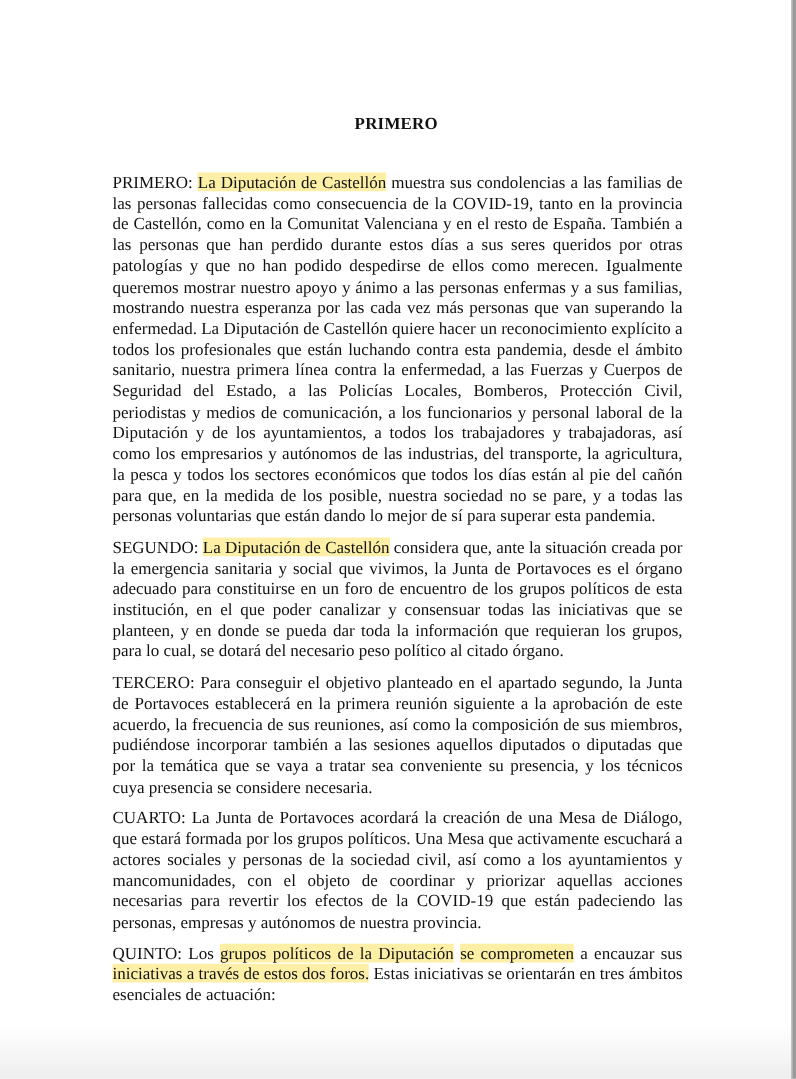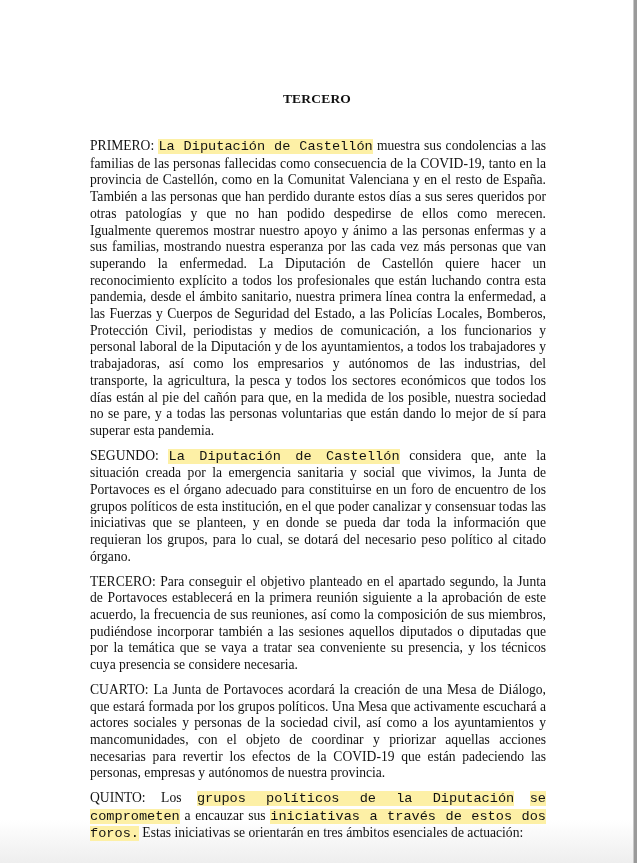--- a/index.html
+++ b/index.html
@@ -24,27 +24,27 @@
     text-align: center; font-weight: bold; font-size: 13.5px;
     letter-spacing: 0.2px;
   }
   .body {
     position: absolute; left: 90px; top: 138px; width: 456px;
     font-size: 13.6px; line-height: 16.7px;
     text-align: justify;
   }
   .para { margin: 0 0 8px 0; }
   .para b { font-weight: normal; }
-  .hl { background: #fdf0a6; font-family: Liberation Mono, monospace; }
+  .hl { background: #fdf0a6; }
 </style>
 </head>
 <body>
 
 <div class="page">
-  <div class="title">TERCERO</div>
+  <div class="title">PRIMERO</div>
 
   <div class="body">
     <p class="para"><b>PRIMERO:</b> <span class="hl" style="background: rgb(253, 240, 166);">La Diputación de Castellón</span><span> muestra sus condolencias a las familias de las personas fallecidas como consecuencia de la COVID-19, tanto en la provincia de Castellón, como en la Comunitat Valenciana y en el resto de España. También a las personas que han perdido durante estos días a sus seres queridos por otras patologías y que no han podido despedirse de ellos como merecen. Igualmente queremos mostrar nuestro apoyo y ánimo a las personas enfermas y a sus familias, mostrando nuestra esperanza por las cada vez más personas que van superando la enfermedad. La Diputación de Castellón quiere hacer un reconocimiento explícito a todos los profesionales que están luchando contra esta pandemia, desde el ámbito sanitario, nuestra primera línea contra la enfermedad, a las Fuerzas y Cuerpos de Seguridad del Estado, a las Policías Locales, Bomberos, Protección Civil, periodistas y medios de comunicación,  a los funcionarios y personal laboral de la Diputación y de los ayuntamientos, a todos los trabajadores y trabajadoras, así como los empresarios y autónomos de las industrias, del transporte, la agricultura, la pesca y todos los sectores económicos que todos los días están al pie del cañón para que, en la medida de los posible, nuestra sociedad no se pare,  y a todas las personas voluntarias que están dando lo mejor de sí para superar esta pandemia.</span></p>
 
     <p class="para"><b>SEGUNDO:</b> <span class="hl" style="background: rgb(253, 240, 166);">La Diputación de Castellón</span><span> considera que, ante la situación creada por la emergencia sanitaria y social que vivimos, la Junta de Portavoces es el órgano adecuado para constituirse en un foro de encuentro de los grupos políticos de esta institución, en el que poder canalizar y consensuar todas las iniciativas que se planteen, y en donde se pueda dar toda la información que requieran los grupos, para lo cual, se dotará del necesario peso político al citado órgano.</span></p>
 
     <p class="para"><b>TERCERO:</b><span> Para conseguir el objetivo planteado en el apartado segundo, la Junta de Portavoces establecerá en la primera reunión siguiente a la aprobación de este acuerdo, la frecuencia de sus reuniones, así como la composición de sus miembros, pudiéndose incorporar también a las sesiones aquellos diputados o diputadas que por la temática que se vaya a tratar sea conveniente su presencia, y los técnicos cuya presencia se considere necesaria.</span></p>
 
     <p class="para"><b>CUARTO:</b><span> La Junta de Portavoces acordará la creación de una Mesa de Diálogo, que estará formada por los grupos políticos. Una Mesa que activamente escuchará a actores sociales y personas de la sociedad civil, así como a los ayuntamientos y mancomunidades, con el objeto de coordinar y priorizar aquellas acciones necesarias para revertir los efectos de la COVID-19 que están padeciendo las personas, empresas y autónomos de nuestra provincia.</span></p>
 

